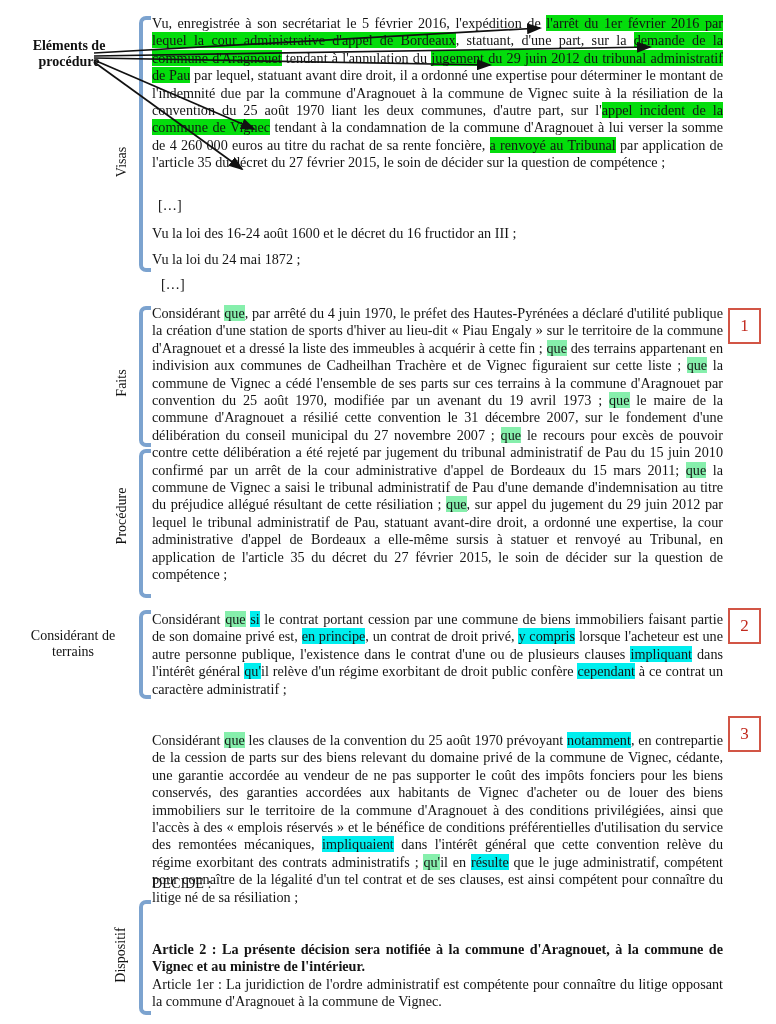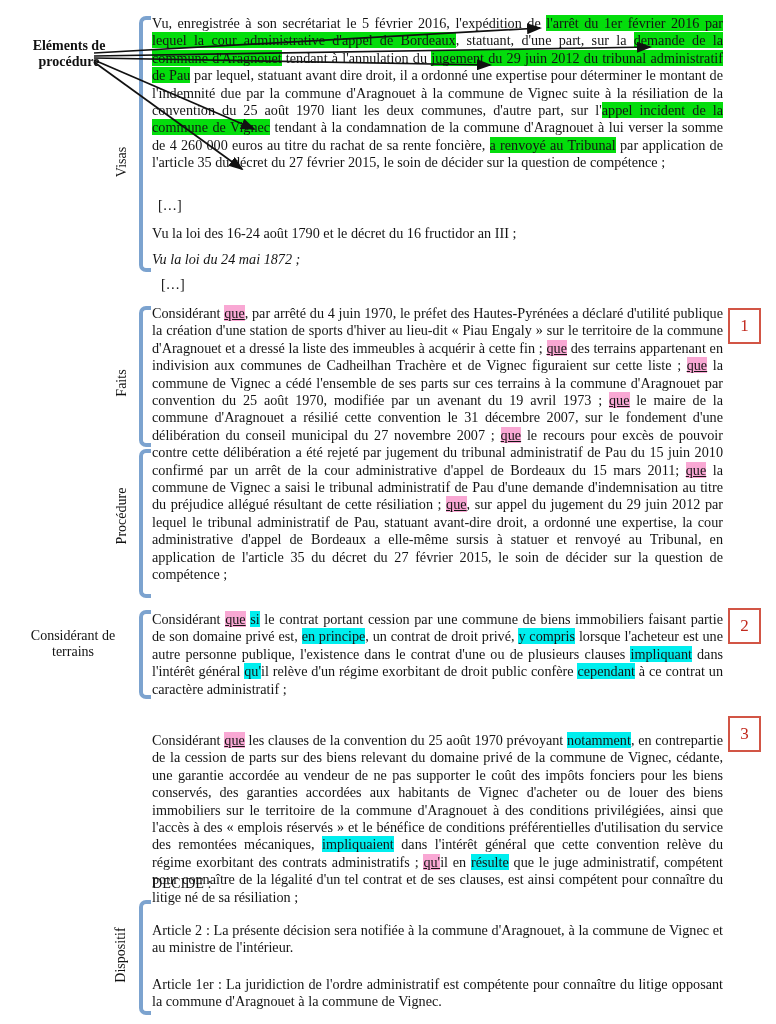--- a/index.html
+++ b/index.html
@@ -8,33 +8,33 @@
     font-family:"Liberation Serif","DejaVu Serif",serif;
     color:#141414;overflow:hidden;
   }
   
   .para{
     position:absolute;left:152px;width:571px;margin:0;
     font-size:14.2px;line-height:17.4px;text-align:justify;
   }
   .para.noj{text-align:left;width:auto;}
   .hl-g{background:#04dd0c;}
-  .hl-y{background:#f9a8d4;text-decoration:underline;}
+  .hl-y{background:#86efac;}
   .hl-c{background:#00eeee;}
   #p-visas-intro{top:15px;}
   #p-ellipsis-1{top:197px;left:158px;}
   #p-visas-law-1790{top:225px;}
-  #p-visas-law-1872{top:251px;font-style:italic;}
+  #p-visas-law-1872{top:251px;}
   #p-ellipsis-2{top:276px;left:161px;}
   #p-considerant-faits{top:305px;}
   #p-considerant-principe{top:611px;}
   #p-considerant-application{top:732px;}
   #p-decide{top:875px;}
   #p-article-1{top:976px;}
-  #p-article-2{top:922px;}
+  #p-article-2{top:941px;font-weight:bold;}
   
   .bracket{
     position:absolute;left:139px;width:12px;
     border:4px solid #7ca3cf;border-right:none;
     border-radius:7px 0 0 7px;box-sizing:border-box;
   }
   #bracket-visas{top:16px;height:256px;}
   #bracket-faits{top:306px;height:141px;}
   #bracket-procedure{top:449px;height:149px;}
   #bracket-principe{top:610px;height:89px;}
@@ -82,21 +82,21 @@
 <div class="mlabel" id="label-principe">Considérant de terrains</div>
 <div class="mlabel vertical" id="label-dispositif">Dispositif</div>
 
 <div class="refbox" id="ref-1">1</div>
 <div class="refbox" id="ref-2">2</div>
 <div class="refbox" id="ref-3">3</div>
 
 <div id="doc-body">
     <p class="para" id="p-visas-intro"><span>Vu, enregistrée à son secrétariat le 5 février 2016, l'expédition de </span><span class="hl-g">l'arrêt du 1er février 2016 par lequel la cour administrative d'appel de Bordeaux</span><span>, statuant, d'une part, sur la </span><span class="hl-g">demande de la commune d'Aragnouet</span><span> tendant à l'annulation du </span><span class="hl-g">jugement du 29 juin 2012 du tribunal administratif de Pau</span><span> par lequel, statuant avant dire droit, il a ordonné une expertise pour déterminer le montant de l'indemnité due par la commune d'Aragnouet à la commune de Vignec suite à la résiliation de la convention du 25 août 1970 liant les deux communes, d'autre part, sur l'</span><span class="hl-g">appel incident de la commune de Vignec</span><span> tendant à la condamnation de la commune d'Aragnouet à lui verser la somme de 4 260 000 euros au titre du rachat de sa rente foncière, </span><span class="hl-g">a renvoyé au Tribunal</span><span> par application de l'article 35 du décret du 27 février 2015, le soin de décider sur la question de compétence ;</span></p>
     <p class="para noj" id="p-ellipsis-1"><span>[…]</span></p>
-    <p class="para noj" id="p-visas-law-1790"><span>Vu la loi des 16-24 août 1790 et le décret du 16 fructidor an III ;</span></p>
+    <p class="para noj" id="p-visas-law-1790"><span>Vu la loi des 16-24 août 1600 et le décret du 16 fructidor an III ;</span></p>
     <p class="para noj" id="p-visas-law-1872"><span>Vu la loi du 24 mai 1872 ;</span></p>
     <p class="para noj" id="p-ellipsis-2"><span>[…]</span></p>
     <p class="para" id="p-considerant-faits"><span>Considérant </span><span class="hl-y">que</span><span>, par arrêté du 4 juin 1970, le préfet des Hautes-Pyrénées a déclaré d'utilité publique la création d'une station de sports d'hiver au lieu-dit « Piau Engaly » sur le territoire de la commune d'Aragnouet et a dressé la liste des immeubles à acquérir à cette fin ; </span><span class="hl-y">que</span><span> des terrains appartenant en indivision aux communes de Cadheilhan Trachère et de Vignec figuraient sur cette liste ; </span><span class="hl-y">que</span><span> la commune de Vignec a cédé l'ensemble de ses parts sur ces terrains à la commune d'Aragnouet par convention du 25 août 1970, modifiée par un avenant du 19 avril 1973 ; </span><span class="hl-y">que</span><span> le maire de la commune d'Aragnouet a résilié cette convention le 31 décembre 2007, sur le fondement d'une délibération du conseil municipal du 27 novembre 2007 ; </span><span class="hl-y">que</span><span> le recours pour excès de pouvoir contre cette délibération a été rejeté par jugement du tribunal administratif de Pau du 15 juin 2010 confirmé par un arrêt de la cour administrative d'appel de Bordeaux du 15 mars 2011; </span><span class="hl-y">que</span><span> la commune de Vignec a saisi le tribunal administratif de Pau d'une demande d'indemnisation au titre du préjudice allégué résultant de cette résiliation ; </span><span class="hl-y">que</span><span>, sur appel du jugement du 29 juin 2012 par lequel le tribunal administratif de Pau, statuant avant-dire droit, a ordonné une expertise, la cour administrative d'appel de Bordeaux a elle-même sursis à statuer et renvoyé au Tribunal, en application de l'article 35 du décret du 27 février 2015, le soin de décider sur la question de compétence ;</span></p>
     <p class="para" id="p-considerant-principe"><span>Considérant </span><span class="hl-y">que</span><span> </span><span class="hl-c">si</span><span> le contrat portant cession par une commune de biens immobiliers faisant partie de son domaine privé est, </span><span class="hl-c">en principe</span><span>, un contrat de droit privé, </span><span class="hl-c">y compris</span><span> lorsque l'acheteur est une autre personne publique, l'existence dans le contrat d'une ou de plusieurs clauses </span><span class="hl-c">impliquant</span><span> dans l'intérêt général </span><span class="hl-c">qu'</span><span>il relève d'un régime exorbitant de droit public confère </span><span class="hl-c">cependant</span><span> à ce contrat un caractère administratif ;</span></p>
     <p class="para" id="p-considerant-application"><span>Considérant </span><span class="hl-y">que</span><span> les clauses de la convention du 25 août 1970 prévoyant </span><span class="hl-c">notamment</span><span>, en contrepartie de la cession de parts sur des biens relevant du domaine privé de la commune de Vignec, cédante, une garantie accordée au vendeur de ne pas supporter le coût des impôts fonciers pour les biens conservés, des garanties accordées aux habitants de Vignec d'acheter ou de louer des biens immobiliers sur le territoire de la commune d'Aragnouet à des conditions privilégiées, ainsi que l'accès à des « emplois réservés » et le bénéfice de conditions préférentielles d'utilisation du service des remontées mécaniques, </span><span class="hl-c">impliquaient</span><span> dans l'intérêt général que cette convention relève du régime exorbitant des contrats administratifs ; </span><span class="hl-y">qu'</span><span>il en </span><span class="hl-c">résulte</span><span> que le juge administratif, compétent pour connaître de la légalité d'un tel contrat et de ses clauses, est ainsi compétent pour connaître du litige né de sa résiliation ;</span></p>
     <p class="para noj" id="p-decide"><span>DECIDE :</span></p>
     <p class="para" id="p-article-1"><span>Article 1er : La juridiction de l'ordre administratif est compétente pour connaître du litige opposant la commune d'Aragnouet à la commune de Vignec.</span></p>
     <p class="para" id="p-article-2"><span>Article 2 : La présente décision sera notifiée à la commune d'Aragnouet, à la commune de Vignec et au ministre de l'intérieur.</span></p>
   </div>
 

